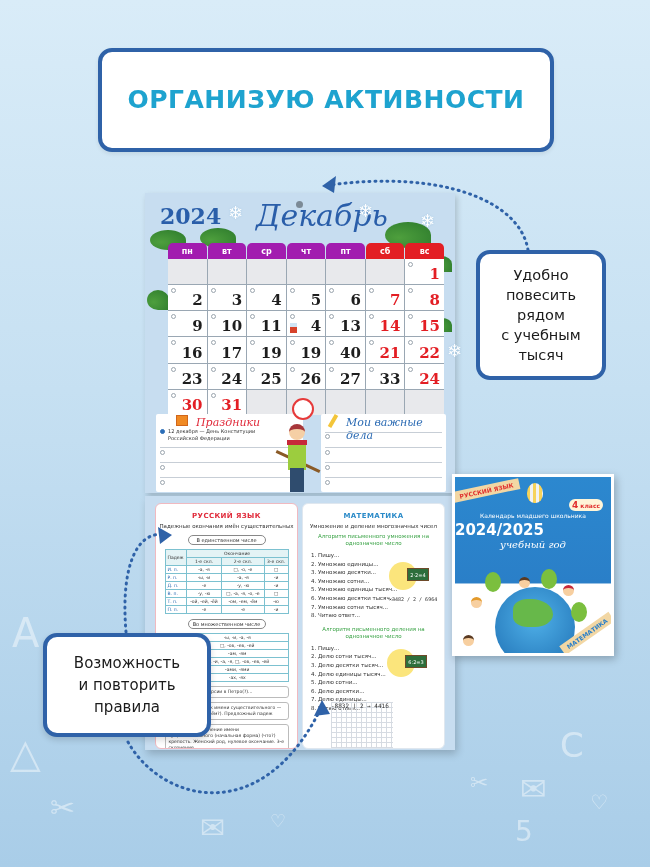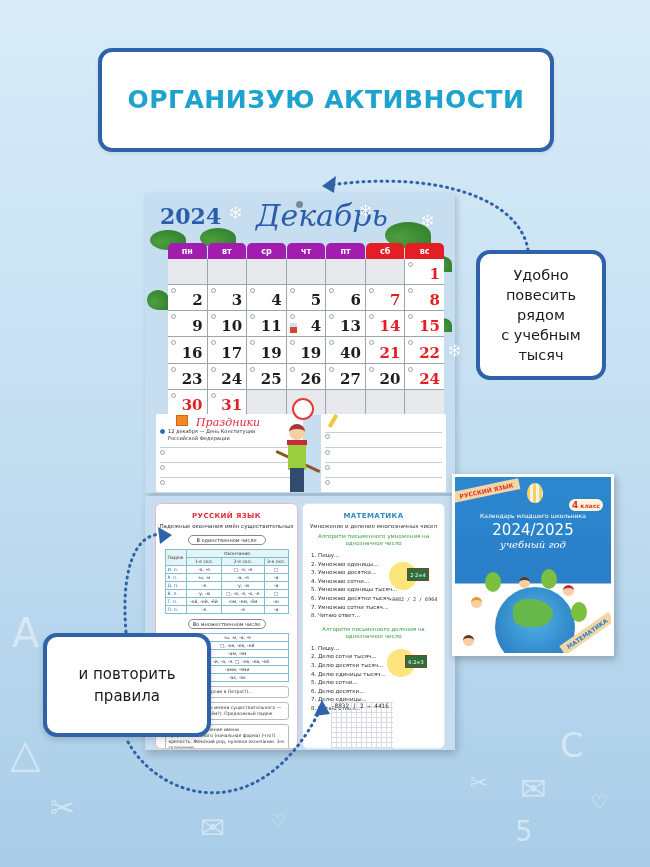--- a/index.html
+++ b/index.html
@@ -154,21 +154,21 @@
     background: #fff; box-shadow: 2px 3px 8px rgba(0,0,0,0.25); padding: 3px;
   }
   .book-inner {
     position: relative; width: 100%; height: 100%; background: linear-gradient(180deg, #2c88cf 0%, #2a7fc8 60%, #ffffff 61%);
     overflow: hidden;
   }
   .book-ribbon-ru { position: absolute; left: -2px; top: 8px; background: #f2d7a4; color: #e0302f; font-weight: bold; font-size: 6px; padding: 2px 6px; transform: rotate(-12deg); }
   .book-grade { position: absolute; right: 8px; top: 22px; color: #e0302f; font-weight: bold; font-size: 6px; background: #fff5d8; border-radius: 6px; padding: 1px 3px; }
   .book-grade b { font-size: 9px; }
   .book-sub { position: absolute; left: 0; right: 0; top: 35px; text-align: center; color: #fff; font-size: 6px; }
-  .book-years { position: absolute; left: 0; right: 0; top: 44px; text-align: center; color: #fff; font-weight: normal; font-size: 15px; font-family: "DejaVu Sans", sans-serif; }
+  .book-years { position: absolute; left: 0; right: 0; top: 44px; color: #fff; font-weight: bold; font-size: 15px; font-family: "DejaVu Sans", sans-serif; }
   .book-yearword { position: absolute; left: 0; right: 0; top: 62px; text-align: center; color: #fff; font-style: italic; font-family: "DejaVu Serif", serif; font-size: 10px; }
   .book-globe { position: absolute; left: 40px; top: 110px; width: 80px; height: 80px; border-radius: 50%; background: radial-gradient(circle at 50% 40%, #4fb0e8, #1e6fb3); }
   .book-land { position: absolute; left: 58px; top: 122px; width: 40px; height: 28px; border-radius: 40% 60% 50% 40%; background: #67b84a; }
   .book-balloon { position: absolute; left: 72px; top: 6px; width: 16px; height: 20px; border-radius: 50% 50% 45% 45%; background: repeating-linear-gradient(90deg, #f6d35a 0 3px, #f2f2f2 3px 6px); }
   .book-tree { position: absolute; width: 16px; height: 20px; border-radius: 50%; background: #7bbf3e; }
   .book-kid { position: absolute; width: 11px; height: 11px; border-radius: 50%; background: #f7cfa0; border-top: 3px solid #5a3a22; }
   .book-ribbon-math { position: absolute; right: -6px; bottom: 14px; background: #f2d7a4; color: #2a7fc8; font-weight: bold; font-size: 6px; padding: 2px 6px; transform: rotate(-35deg); }
 
   
   svg.arrows { position: absolute; left: 0; top: 0; width: 650px; height: 867px; pointer-events: none; }
@@ -326,21 +326,21 @@
     <div class="cell">
       <span class="ring"></span>
       <span class="num">26</span>
     </div>
     <div class="cell">
       <span class="ring"></span>
       <span class="num">27</span>
     </div>
     <div class="cell">
       <span class="ring"></span>
-      <span class="num">20</span>
+      <span class="num">33</span>
     </div>
     <div class="cell">
       <span class="ring"></span>
       <span class="num red">24</span>
     </div>
     <div class="cell">
       <span class="ring"></span>
       <span class="num red">30</span>
     </div>
     <div class="cell">
@@ -361,20 +361,21 @@
   <div class="holiday-text">12 декабря — День Конституции Российской Федерации</div>
   <div class="notes-line" style="top:33px;"></div>
   <div class="notes-dot" style="top:36px;"></div>
   <div class="notes-line" style="top:48px;"></div>
   <div class="notes-dot" style="top:51px;"></div>
   <div class="notes-line" style="top:63px;"></div>
   <div class="notes-dot" style="top:66px;"></div>
 </div>
 <div class="notes notes-right">
   <div class="pencil-icon"></div>
+  <div class="notes-title">Мои важные дела</div>
   <div class="notes-dot" style="top:20px;"></div>
   <div class="notes-line" style="top:18px;"></div>
   <div class="notes-line" style="top:33px;"></div>
   <div class="notes-dot" style="top:36px;"></div>
   <div class="notes-line" style="top:48px;"></div>
   <div class="notes-dot" style="top:51px;"></div>
   <div class="notes-line" style="top:63px;"></div>
   <div class="notes-dot" style="top:66px;"></div>
 </div>
 
@@ -537,20 +538,21 @@
 </div>
 
 <div class="callout callout-hang" id="callout-hang">
     <div class="callout-line">Удобно</div>
     <div class="callout-line">повесить</div>
     <div class="callout-line">рядом</div>
     <div class="callout-line">с учебным</div>
     <div class="callout-line">тысяч</div>
   </div>
 <div class="callout callout-rules" id="callout-rules">
+    <div class="callout-line">Возможность</div>
     <div class="callout-line">и повторить</div>
     <div class="callout-line">правила</div>
   </div>
 
 <svg class="arrows" viewBox="0 0 650 867">
   <path d="M528 250 C 520 200, 440 170, 330 185" fill="none" stroke="#2f62a8" stroke-width="3" stroke-dasharray="1 5" stroke-linecap="round"></path>
   <polygon points="322,186 336,176 334,193" fill="#2f62a8"></polygon>
   <path d="M126 632 C 120 560, 140 530, 165 535" fill="none" stroke="#2f62a8" stroke-width="3" stroke-dasharray="1 5" stroke-linecap="round"></path>
   <polygon points="172,535 158,527 160,544" fill="#2f62a8"></polygon>
   <path d="M128 742 C 160 800, 260 830, 320 710" fill="none" stroke="#2f62a8" stroke-width="3" stroke-dasharray="1 5" stroke-linecap="round"></path>

